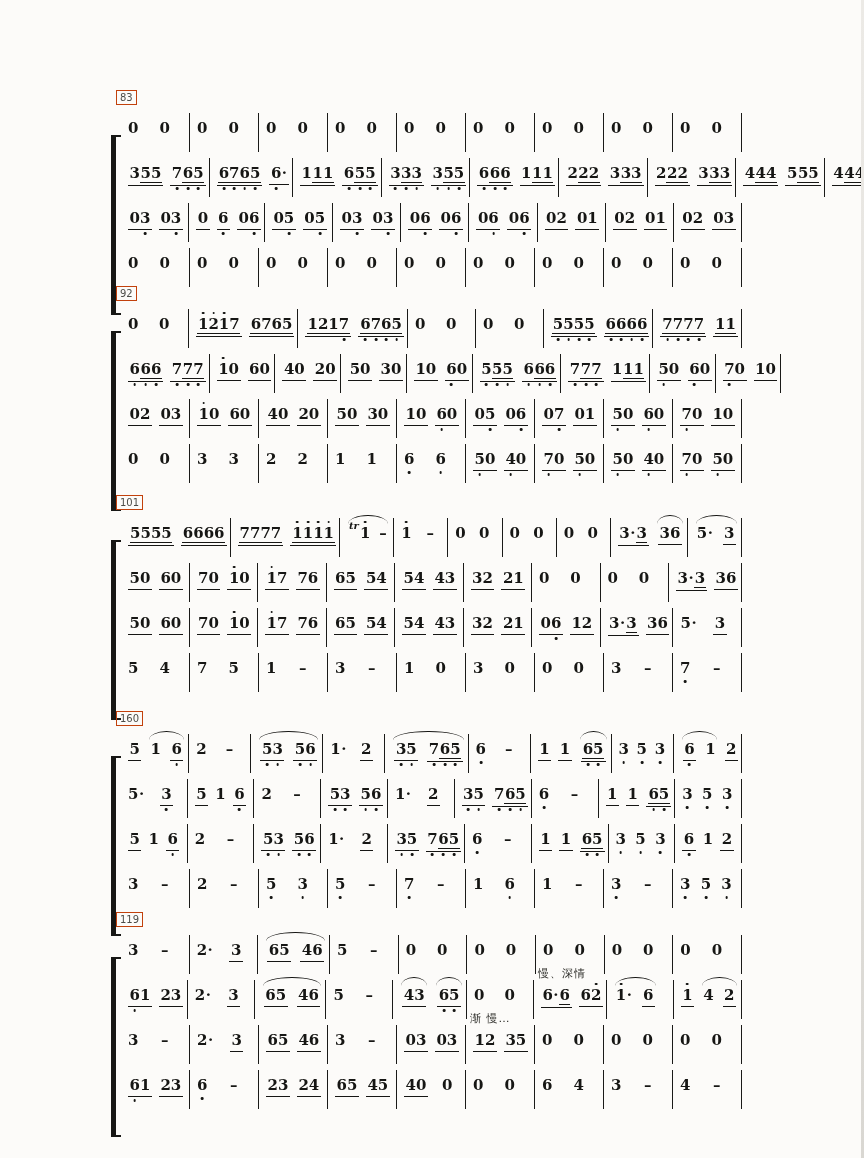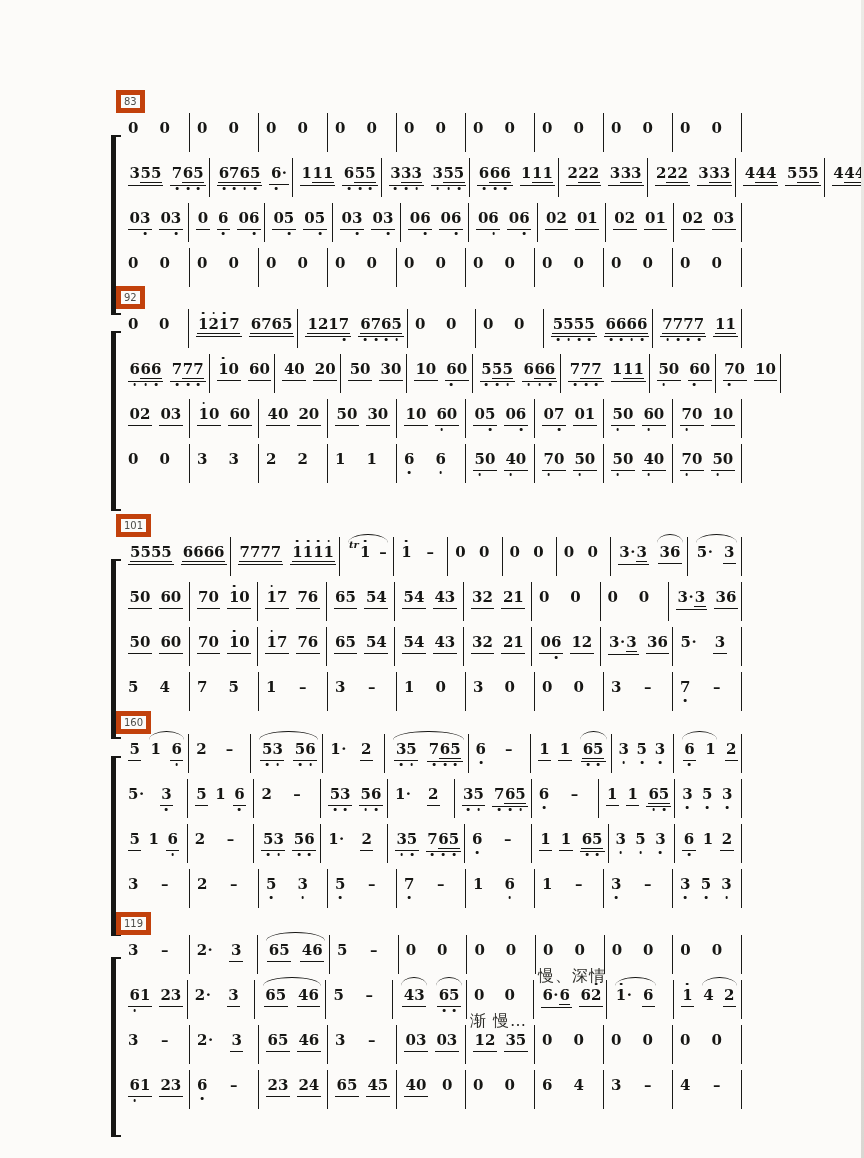--- a/index.html
+++ b/index.html
@@ -10,21 +10,21 @@
   }
   .page{position:absolute;inset:0;}
   .edge-shadow{position:absolute;right:0;top:0;width:3px;height:100%;
     background:linear-gradient(to bottom,#eceae6,#d9d7d2);}
   .score{position:absolute;left:121px;top:0;width:621px;}
   .sys{position:absolute;left:0;width:100%;}
   .mnum{
     position:absolute;left:-5px;top:0;
     font-family:"DejaVu Sans","Liberation Sans",sans-serif;
     font-size:10px;line-height:13px;color:#4c4c48;
-    border:5px solid #c2410c;padding:0 3px;background:transparent;text-align:center;
+    border:1px solid #c2410c;padding:0 3px;background:transparent;text-align:center;
   }
   .rows{margin-top:20px;position:relative;}
   .brk{position:absolute;left:-10px;top:26px;height:178px;width:4.5px;background:#171715;}
   .brk::before,.brk::after{content:"";position:absolute;left:0;width:10px;height:1.7px;background:#171715;}
   .brk::before{top:-1px}.brk::after{bottom:-1px}
   .row{display:flex;height:45px;align-items:center;}
   .cell{
     flex:1 1 0;position:relative;height:32px;
     display:flex;align-items:baseline;
     border-right:1.2px solid #1a1a18;
@@ -47,21 +47,21 @@
     content:"";position:absolute;left:1px;right:1px;top:-10px;height:8px;
     border-top:1.7px solid #161614;
     border-radius:50% 50% 0 0 / 100% 100% 0 0;
   }
   .tr{display:inline-block;font-style:italic;font-size:10px;position:relative;top:-9px;margin-right:1px;}
   .g0{flex:1 1 10px;min-width:7px;}
   .gi{display:inline-block;width:9px;}
   .ann{
     position:absolute;top:-14px;left:4px;z-index:2;
     font-family:"DejaVu Sans","Liberation Sans",sans-serif;
-    font-size:16px;font-weight:400;letter-spacing:1px;color:#2c2c28;white-space:nowrap;
+    font-size:11px;font-weight:400;letter-spacing:1px;color:#2c2c28;white-space:nowrap;
   }
 </style>
 </head>
 <body>
 
 <div class="page">
   <div class="score">
       <div class="sys" style="top: 90px;">
         <div class="mnum">83</div>
         <div class="rows">
@@ -434,21 +434,21 @@
               <span class="u"><span class="n">4<span class="d dl"></span></span><span class="n">0</span></span>
             </div>
             <div class="cell">
               <span class="u"><span class="n">7<span class="d dl"></span></span><span class="n">0</span></span>
               <span class="g0"></span>
               <span class="u"><span class="n">5<span class="d dl"></span></span><span class="n">0</span></span>
             </div>
           </div>
         </div>
       </div>
-      <div class="sys" style="top: 514px;">
+      <div class="sys" style="top: 495px;">
         <div class="mnum">101</div>
         <div class="rows">
           <div class="brk"></div>
           <div class="row">
             <div class="cell">
               <span class="u"><span class="u"><span class="n">5</span><span class="n">5</span><span class="n">5</span><span class="n">5</span></span></span>
               <span class="g0"></span>
               <span class="u"><span class="u"><span class="n">6</span><span class="n">6</span><span class="n">6</span><span class="n">6</span></span></span>
             </div>
             <div class="cell">

